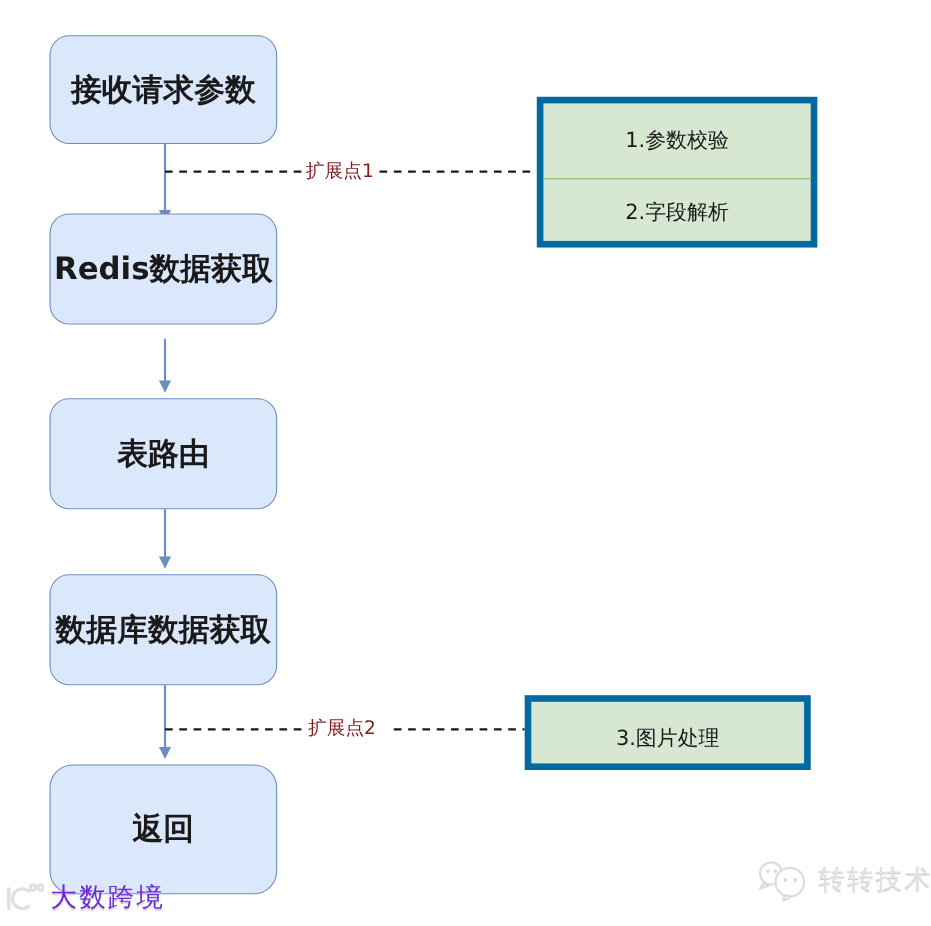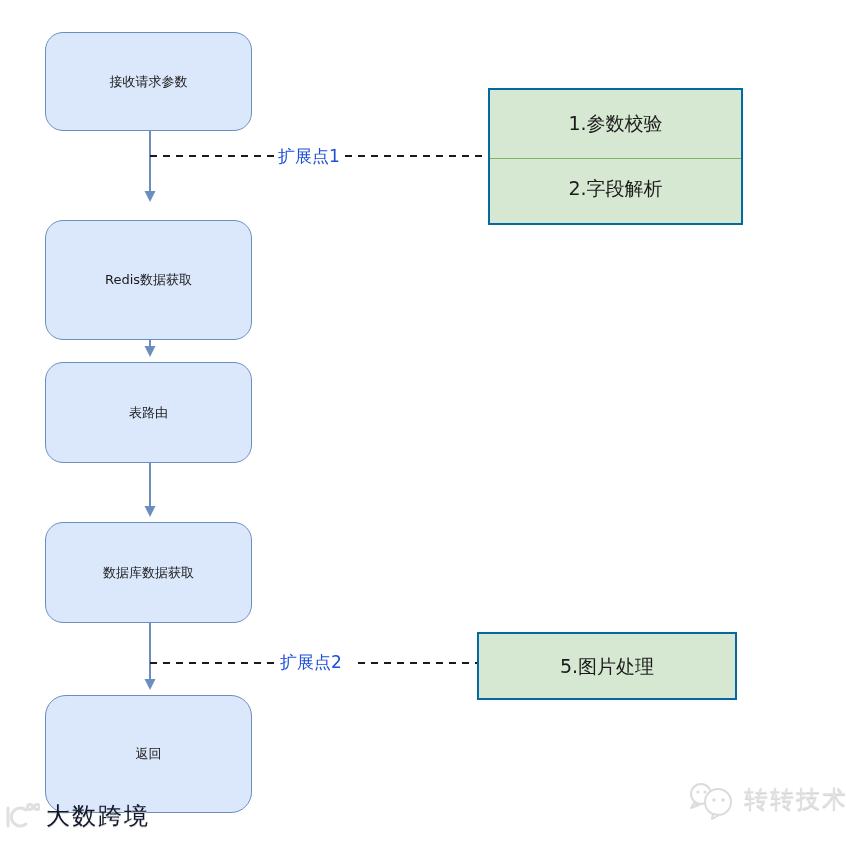--- a/index.html
+++ b/index.html
@@ -26,56 +26,57 @@
   .node {
     position: absolute;
     left: 45px;
     width: 207px;
     background: #dbe8fc;
     border: 1px solid #6c8ebf;
     border-radius: 18px;
     display: flex;
     align-items: center;
     justify-content: center;
-    font-size: 13px;
+    font-size: 28px;
     color: #1a1a1a;
     text-align: center;
     z-index: 2;
+    font-weight: bold;
   }
   .n1 { top: 32px;  height: 99px; }
-  .n2 { top: 220px; height: 120px; }
+  .n2 { top: 194px; height: 101px; }
   .n3 { top: 362px; height: 101px; }
   .n4 { top: 522px; height: 101px; text-align: right; }
   .n5 { top: 695px; height: 118px; border-radius: 21px; }
 
   
   .ext-box {
     position: absolute;
     background: #d7e8d2;
-    border: 2px solid #0369a1;
+    border: 6px solid #0369a1;
     z-index: 2;
   }
   .ext-1 { left: 488px; top: 88px;  width: 255px; height: 137px; }
   .ext-2 { left: 477px; top: 632px; width: 260px; height: 68px; }
   .ext-cell {
     display: flex;
     align-items: center;
     justify-content: center;
     font-size: 19px;
     color: #1a1a1a;
     height: 68px;
   }
   .ext-1 .ext-cell + .ext-cell { border-top: 1px solid #82b366; height: 61px; }
   .ext-2 .ext-cell { height: 66px; }
 
   
   .ext-label {
     position: absolute;
     font-size: 17px;
-    color: #1d4ed8;
+    color: #7f1d1d;
     background: #ffffff;
     line-height: 21px;
     z-index: 3;
     white-space: nowrap;
   }
   .ext-label-1 { left: 278px; top: 146px; }
   .ext-label-2 { left: 280px; top: 652px; }
 
   
   .wm {
@@ -89,21 +90,21 @@
   }
   .wm-left  { left: 2px; top: 800px; }
   .wm-right { left: 686px; top: 778px; }
   .wm-text {
     font-size: 24px;
     letter-spacing: 2px;
     color: #e2e2e2;
     text-shadow: 0 1px 1px #c6c6c6;
     white-space: nowrap;
   }
-  .wm-left .wm-text { color: #0f172a; text-shadow: 0 1px 1px #cfcfcf; }
+  .wm-left .wm-text { color: #6d28d9; text-shadow: 0 1px 1px #cfcfcf; }
 </style>
 </head>
 <body>
 
 <div class="canvas">
 
   <svg class="wires" viewBox="0 0 846 842" xmlns="http://www.w3.org/2000/svg">
     <defs>
       <marker id="arrowhead" markerWidth="13" markerHeight="13" refX="10" refY="6.5" orient="auto" markerUnits="userSpaceOnUse">
         <path d="M1,1 L12,6.5 L1,12 Z" fill="#6c8ebf"></path>
@@ -140,21 +141,21 @@
   </div>
   <div class="node n5">
     <span>返回</span>
   </div>
 
   <div class="ext-box ext-1">
     <div class="ext-cell">1.参数校验</div>
     <div class="ext-cell">2.字段解析</div>
   </div>
   <div class="ext-box ext-2">
-    <div class="ext-cell">5.图片处理</div>
+    <div class="ext-cell">3.图片处理</div>
   </div>
 
   <div class="ext-label ext-label-1">扩展点1</div>
   <div class="ext-label ext-label-2">扩展点2</div>
 
   <div class="wm wm-left">
     <svg width="38" height="32" viewBox="0 0 38 32" xmlns="http://www.w3.org/2000/svg">
       <g stroke="#e0e0e0" stroke-width="3" fill="none" stroke-linecap="round">
         <path d="M6 8 L6 26"></path>
         <path d="M24 10 a9 9 0 1 0 0 14"></path>

